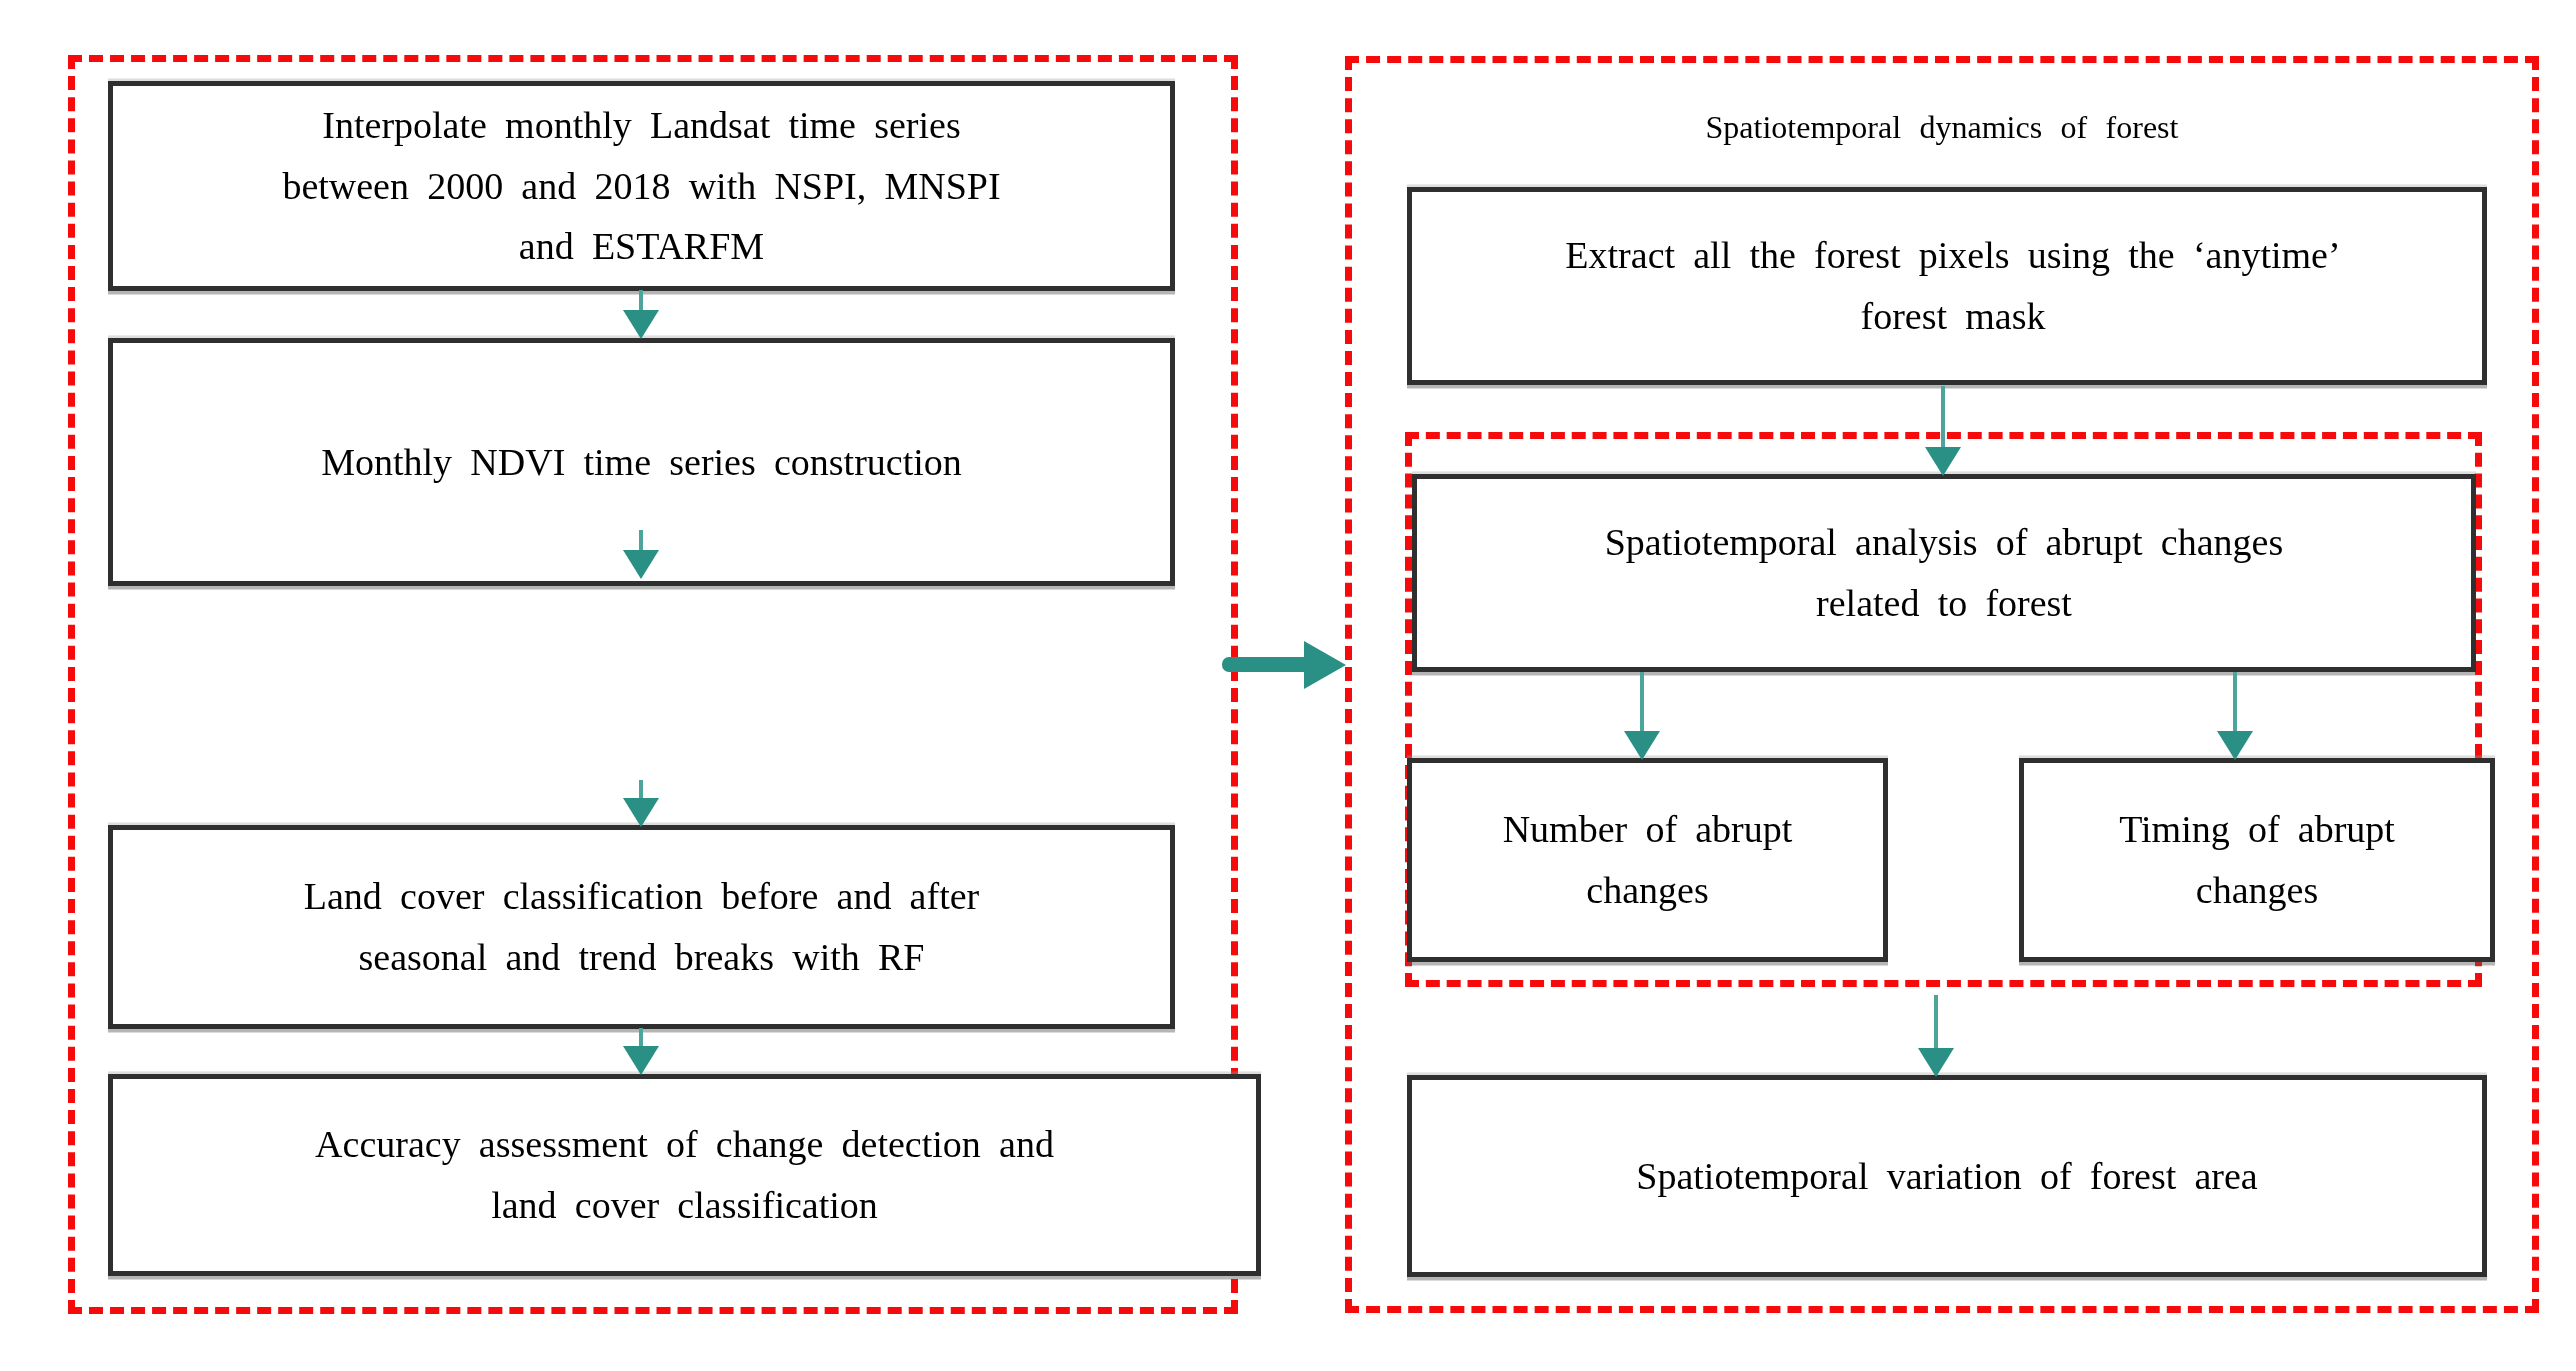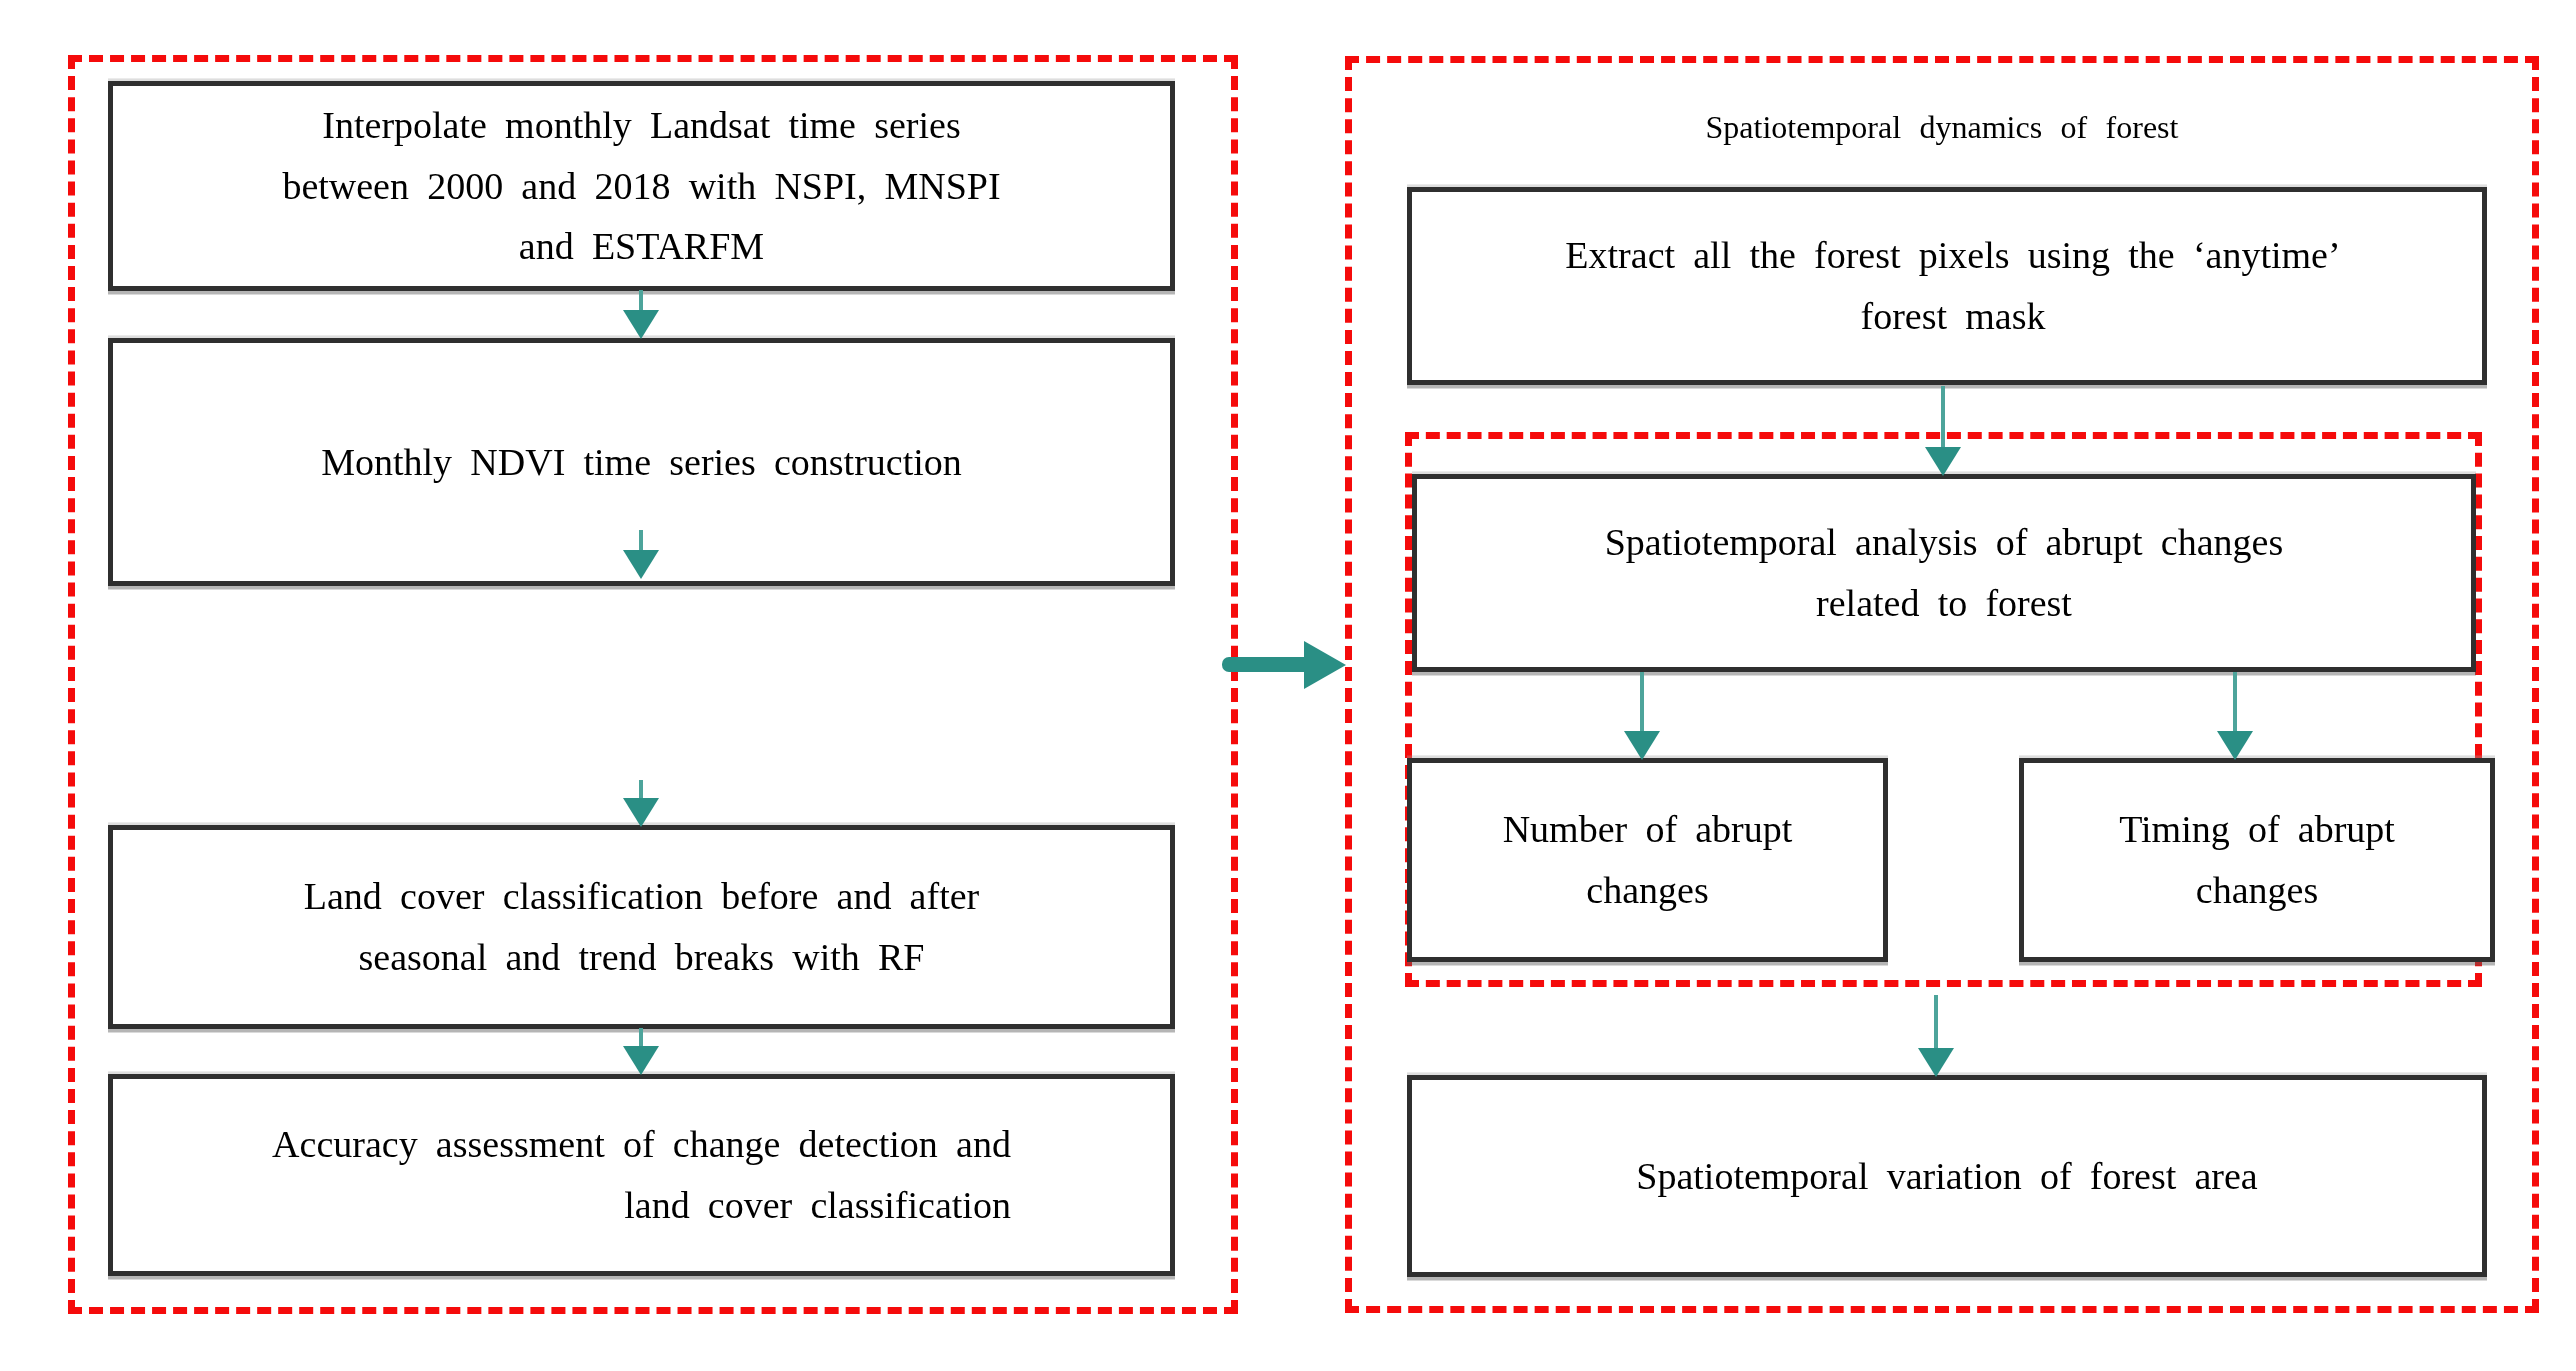--- a/index.html
+++ b/index.html
@@ -37,21 +37,21 @@
     position:absolute;
     left:1345px;top:88px;width:1194px;height:78px;
     display:flex;align-items:center;justify-content:center;
     font-size:32px;word-spacing:10.4px;text-align:center;
   }
   
   .b1{left:108px;top:81px;width:1067px;height:210px;}
   .b2{left:108px;top:338px;width:1067px;height:248px;}
   .b3{left:108px;top:577px;width:1067px;height:203px;}
   .b4{left:108px;top:825px;width:1067px;height:204px;}
-  .b5{left:108px;top:1074px;width:1067px;height:202px;text-align:right;}
+  .b5{left:108px;top:1074px;width:1153px;height:202px;}
   
   .b6{left:1407px;top:187px;width:1080px;height:198px;padding-left:12px;}
   .b7{left:1412px;top:474px;width:1064px;height:198px;}
   .b8{left:1407px;top:758px;width:481px;height:204px;}
   .b9{left:2001px;top:758px;width:476px;height:204px;margin-left:18px;}
   .b10{left:1407px;top:1075px;width:1080px;height:202px;}
   
   .varrow{
     position:absolute;width:38px;
     display:flex;flex-direction:column;align-items:center;

